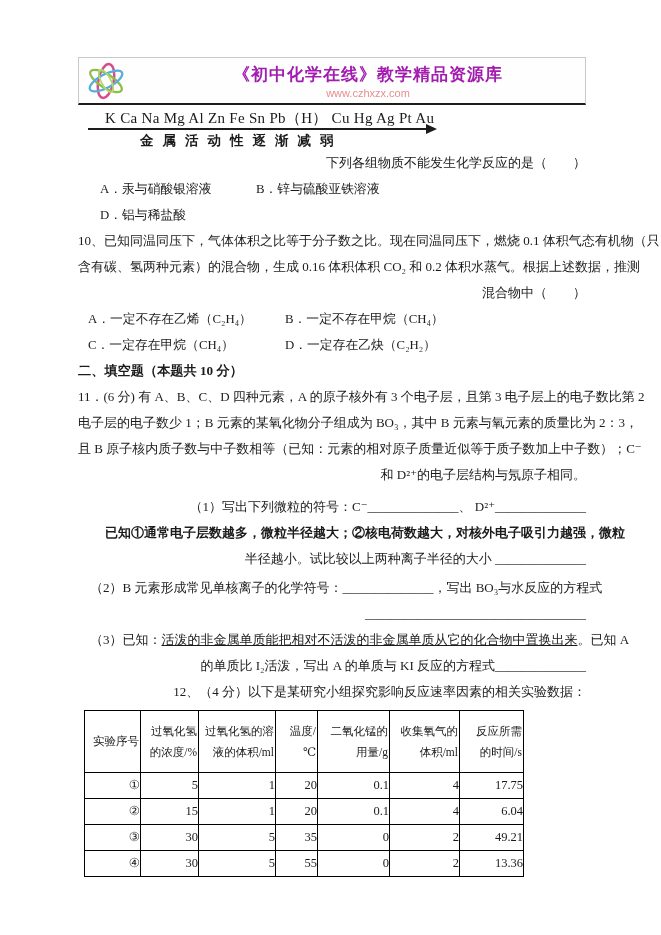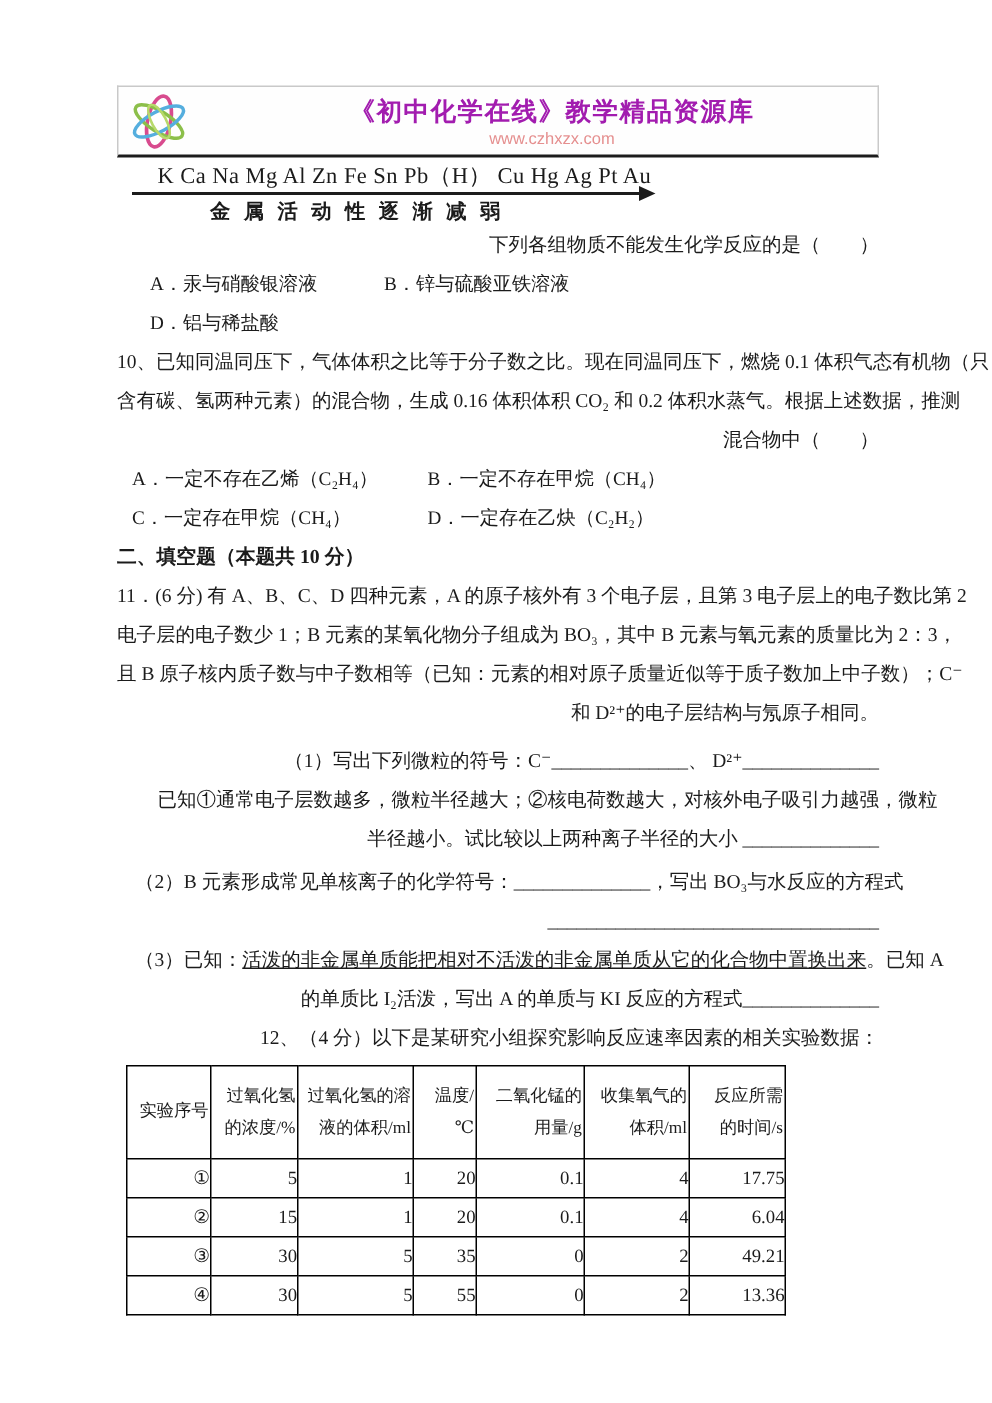--- a/index.html
+++ b/index.html
@@ -33,21 +33,21 @@
 
   
   .line { line-height:26px; font-size:13px; white-space:nowrap;text-align:right; }
   .opt-row { display:flex; line-height:26px; font-size:12.8px; white-space:nowrap; }
   .opt-row.q9 { margin-left:22px; }
   .opt-row.q9 .opt-a { width:156px; flex:0 0 auto; }
   .opt-row.q10 { margin-left:10px; }
   .opt-row.q10 .opt-a { width:197px; flex:0 0 auto; }
   .section-title { font-weight:bold; font-size:13.2px; line-height:26px; white-space:nowrap; }
   .sub { margin-left:12px; }
-  .sub-indent { margin-left:27px; }
+  .sub-indent { margin-left:27px;font-weight:bold; }
   .blank-row { margin-left:29px; letter-spacing:0; }
   .underline-text { text-decoration:underline; }
   .m6 { margin-top:6px; }
   .m3 { margin-top:3px; }
 
   
   .exp-table { border-collapse:collapse; margin-left:6px; margin-top:5px; table-layout:fixed; }
   .exp-table th, .exp-table td { border:1px solid #000; text-align:right; vertical-align:middle; }
   .exp-table th { font-weight:normal; font-size:11.5px; height:62px; white-space:pre-line; line-height:21px; padding:0 1px; }
   .exp-table td { font-size:12.5px; height:25px; line-height:25px; }

